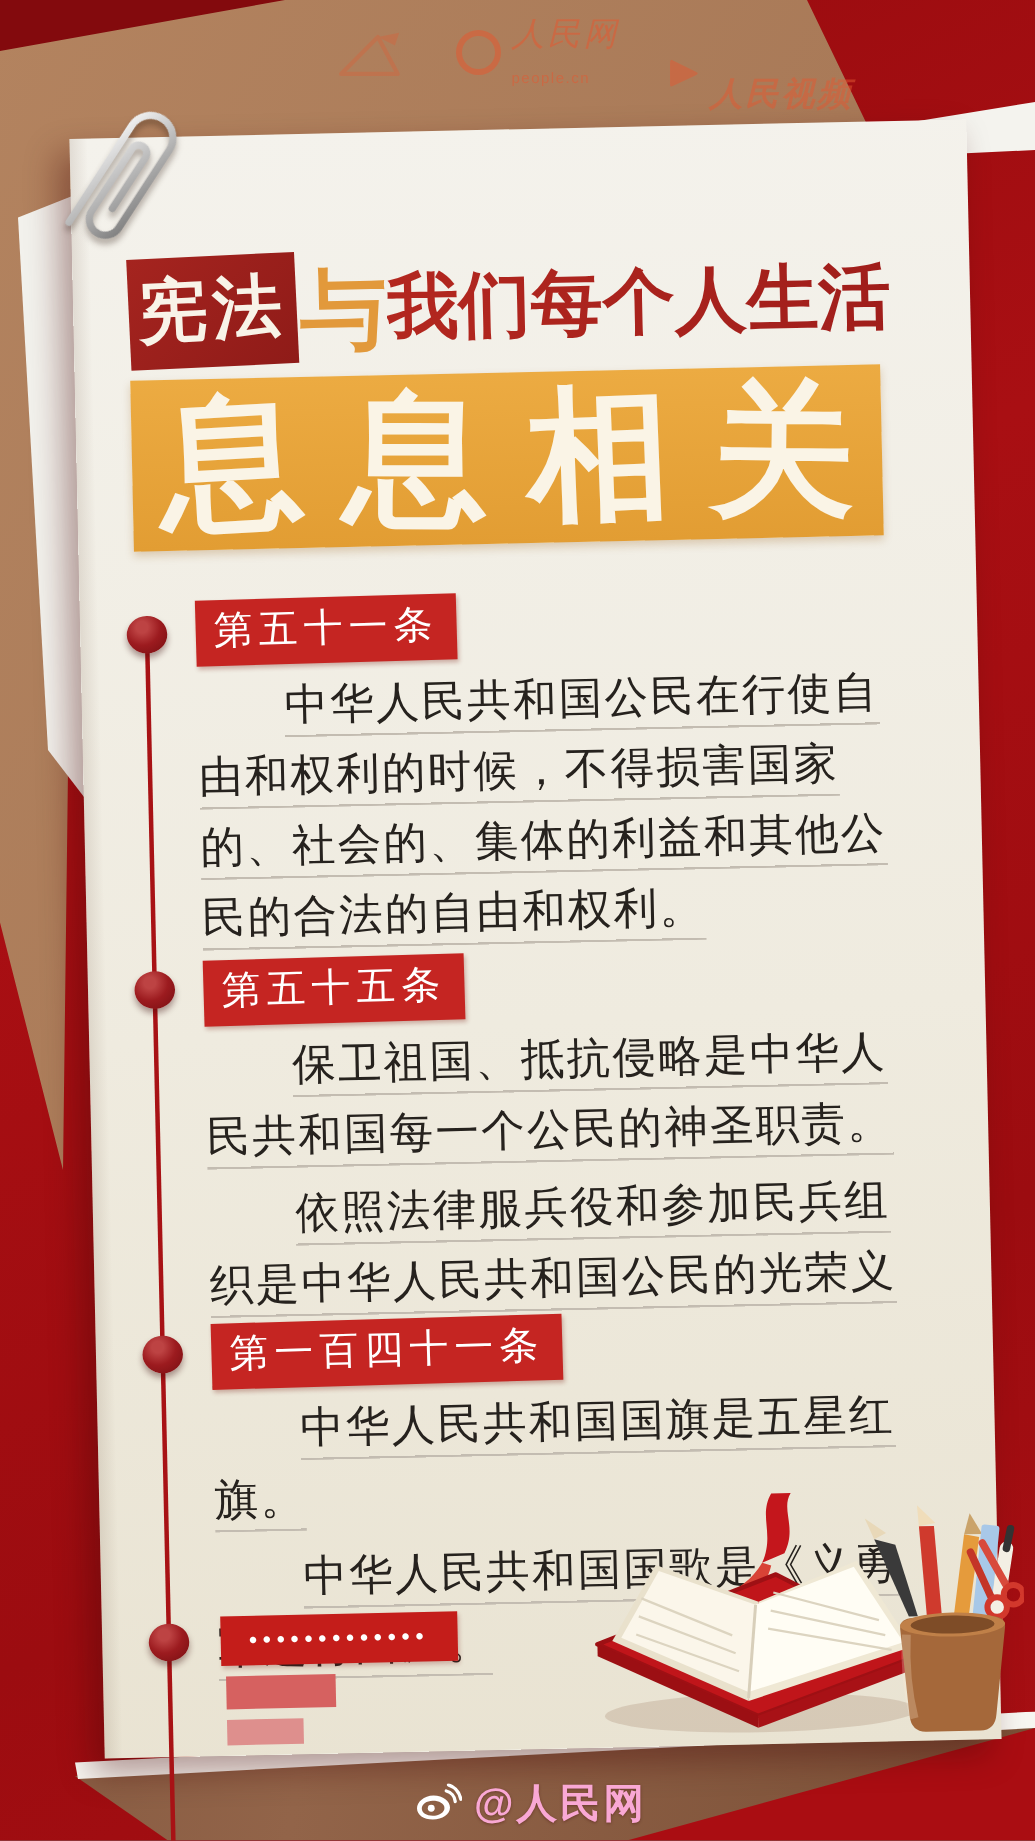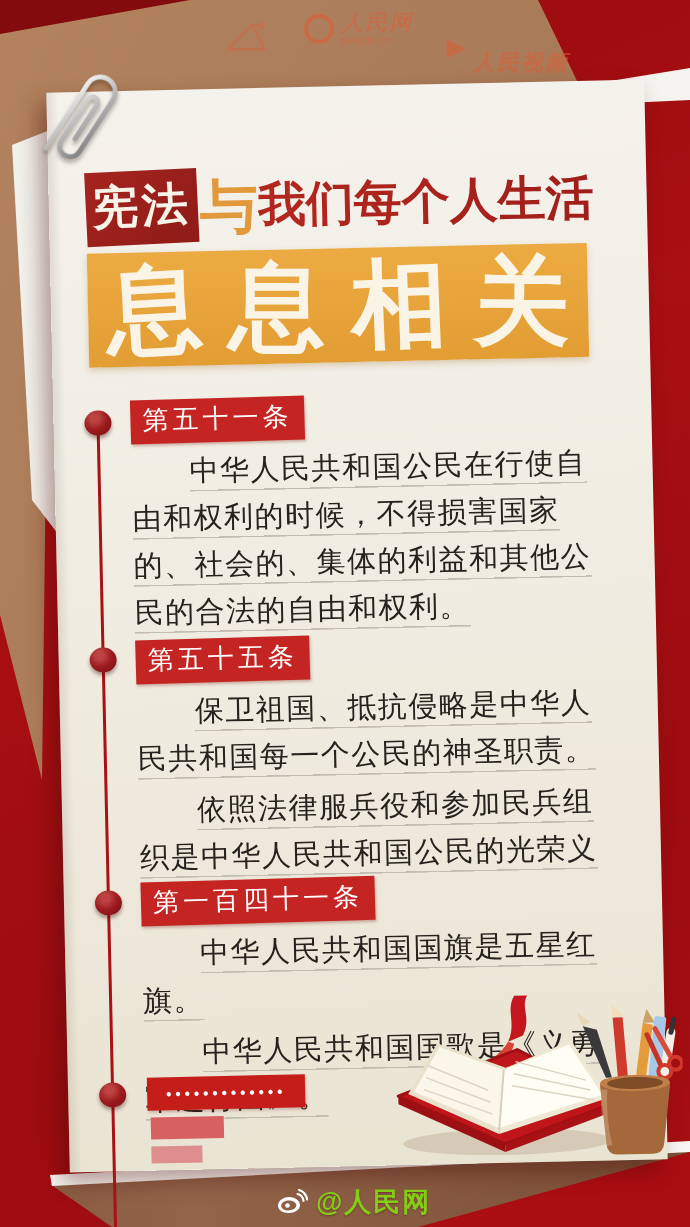--- a/index.html
+++ b/index.html
@@ -23,21 +23,21 @@
          clip-path:polygon(12px 145px,70px 122px,78px 560px,32px 500px);}
   .red-sheet{position:absolute;inset:0;
          background:linear-gradient(115deg,#c01318,#aa0d12 70%);
          clip-path:polygon(418px 1227px,690px 1152px,690px 1227px);}
   
   .logos{position:absolute;top:0;left:0;right:0;height:64px;color:#e25a33;}
   .logo-emblem{position:absolute;left:222px;top:20px;opacity:.32;}
   .logo-pcn{position:absolute;left:302px;top:12px;display:flex;align-items:center;gap:5px;opacity:.55;}
   .logo-pcn .txt{display:flex;flex-direction:column;line-height:1;}
   .logo-pcn .cn{font-size:22px;font-weight:normal;font-style:italic;letter-spacing:2px;}
-  .logo-pcn .en{font-size:10px;margin-top:2px;letter-spacing:1px;}
+  .logo-pcn .en{font-size:10px;margin-top:14px;letter-spacing:1px;}
   .logo-pv{position:absolute;left:443px;top:20px;display:flex;align-items:center;gap:6px;opacity:.5;}
   .logo-pv .cn{font-size:22px;font-weight:bold;font-style:italic;letter-spacing:2px;margin-top:28px;}
   
   .card{position:absolute;left:58px;top:86px;width:598px;height:1080px;
         background:linear-gradient(178deg,#f4f2ec,#efebdf 55%,#e9e3d2);
         transform:rotate(-1.25deg);
         box-shadow:-8px 10px 22px rgba(70,8,8,.4);}
   .card::before{content:"";position:absolute;left:0;top:0;bottom:0;width:12px;
         background:linear-gradient(to right,rgba(90,60,40,.12),rgba(0,0,0,0));}
   .content{position:absolute;left:17px;top:6px;width:560px;height:1068px;}
@@ -81,21 +81,21 @@
   .bar{position:absolute;left:65px;}
   .bar.b2{top:1021px;width:73px;height:22px;background:#d66160;}
   .bar.b3{top:1050px;width:51px;height:17px;background:#de8f8d;}
   
   .illus{position:absolute;left:303px;top:903px;width:295px;height:172px;}
   
   .paperclip{position:absolute;left:34px;top:56px;width:86px;height:128px;
         transform:rotate(33deg);filter:drop-shadow(2px 3px 2px rgba(40,20,10,.35));}
   
   .credit{position:absolute;left:276px;top:1184px;display:flex;align-items:center;gap:8px;
-        color:#84cc16;text-shadow:0 1px 2px rgba(60,10,10,.4);}
+        color:#f9a8d4;text-shadow:0 1px 2px rgba(60,10,10,.4);}
   .credit .handle{font-size:27px;font-weight:bold;letter-spacing:2px;}
 </style>
 </head>
 <body>
 
 <div class="stage">
   <div class="bg"></div>
   <div class="bg-tl-corner"></div>
   <div class="kraft-top"></div>
   <div class="kraft-bottom"></div>

